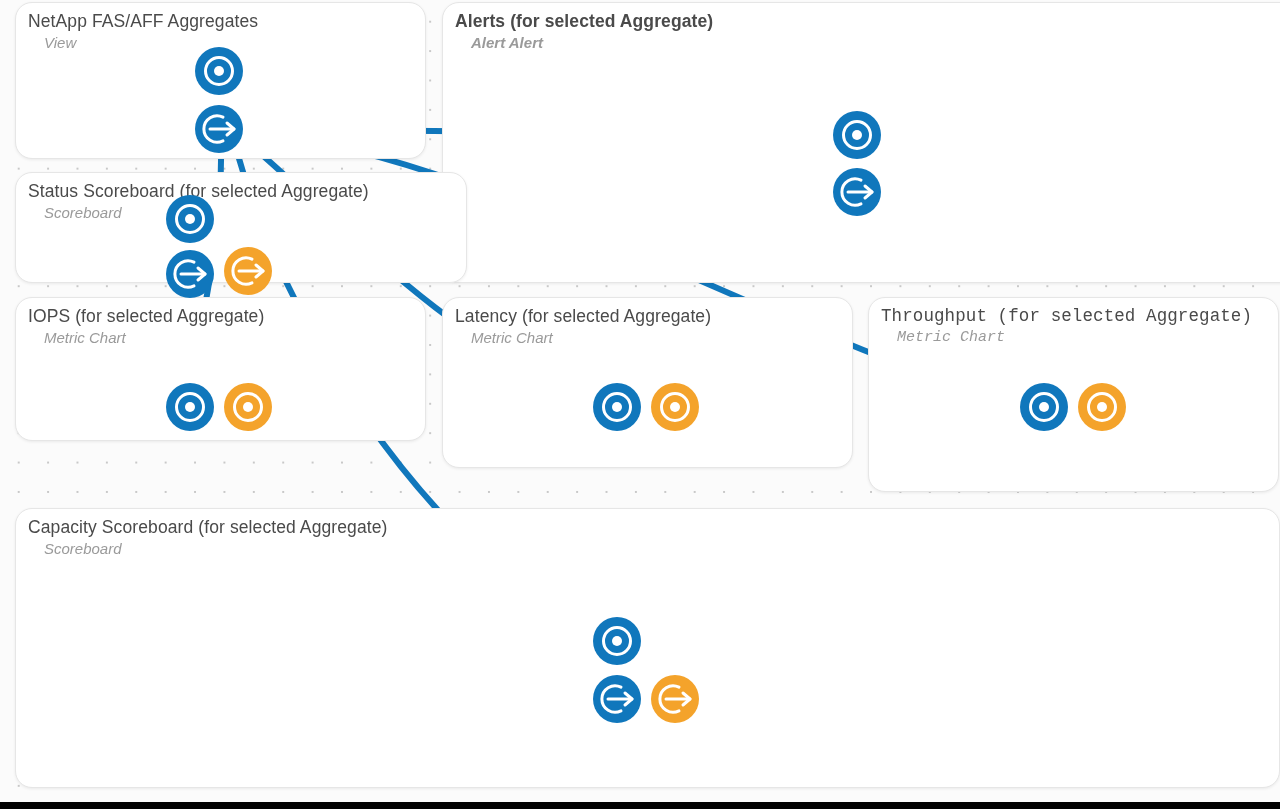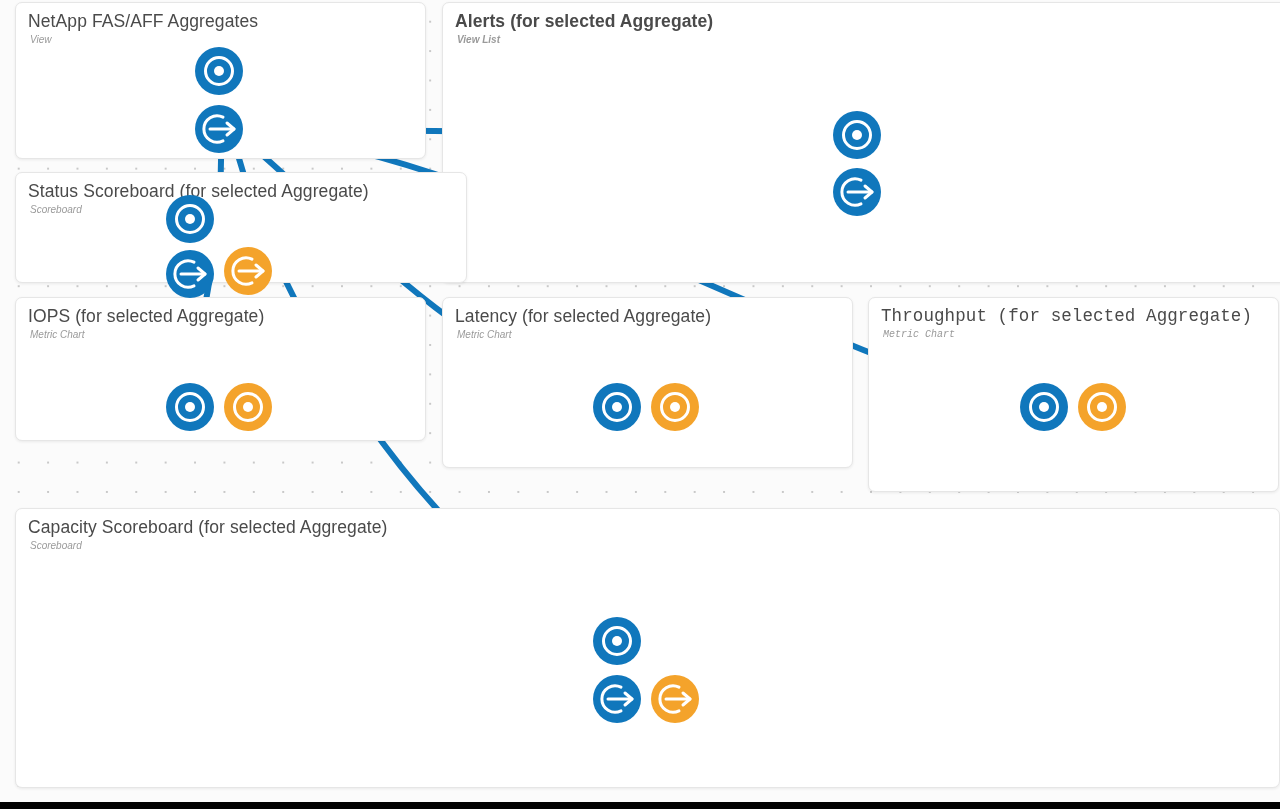--- a/index.html
+++ b/index.html
@@ -15,38 +15,38 @@
     background-color: #fbfbfb;
     background-image: radial-gradient(circle, #c8c8c8 1px, transparent 1.2px);
     background-size: 29.4px 29.4px;
     background-position: 4px 7px;
     overflow: hidden;
   }
   .card {
     position: absolute;
     background: #ffffff;
     border: 1px solid #e6e6e6;
-    border-radius: 7px;
+    border-radius: 17px;
     box-shadow: 0 1px 3px rgba(0,0,0,0.07);
     overflow: hidden;
   }
   .card-title {
     position: absolute;
     left: 12px;
     top: 8px;
     font-size: 17.5px;
     color: #4a4a4a;
     letter-spacing: 0.1px;
     white-space: nowrap;
   }
   .card-sub {
     position: absolute;
-    left: 14px;
+    left: 28px;
     top: 31px;
-    font-size: 10px;
+    font-size: 15px;
     font-style: italic;
     color: #9a9a9a;
     white-space: nowrap;
   }
   #links {
     position: absolute;
     left: 0; top: 0;
     width: 1280px; height: 809px;
     pointer-events: none;
   }
@@ -76,21 +76,21 @@
       <path d="M 221 152 C 222 230, 206 300, 190 386" fill="none" stroke="#1077bc" stroke-width="6" stroke-linecap="round"></path>
     </svg>
 
   <div id="cards-layer">
       <div class="card" style="left: 15px; top: 2px; width: 411px; height: 157px;">
         <div class="card-title">NetApp FAS/AFF Aggregates</div>
         <div class="card-sub">View</div>
       </div>
       <div class="card" style="left: 442px; top: 2px; width: 928px; height: 281px; font-weight: bold;">
         <div class="card-title">Alerts (for selected Aggregate)</div>
-        <div class="card-sub">View List</div>
+        <div class="card-sub">Alert Alert</div>
       </div>
       <div class="card" style="left: 15px; top: 172px; width: 452px; height: 111px;">
         <div class="card-title">Status Scoreboard (for selected Aggregate)</div>
         <div class="card-sub">Scoreboard</div>
       </div>
       <div class="card" style="left: 15px; top: 297px; width: 411px; height: 144px;">
         <div class="card-title">IOPS (for selected Aggregate)</div>
         <div class="card-sub">Metric Chart</div>
       </div>
       <div class="card" style="left: 442px; top: 297px; width: 411px; height: 171px;">

